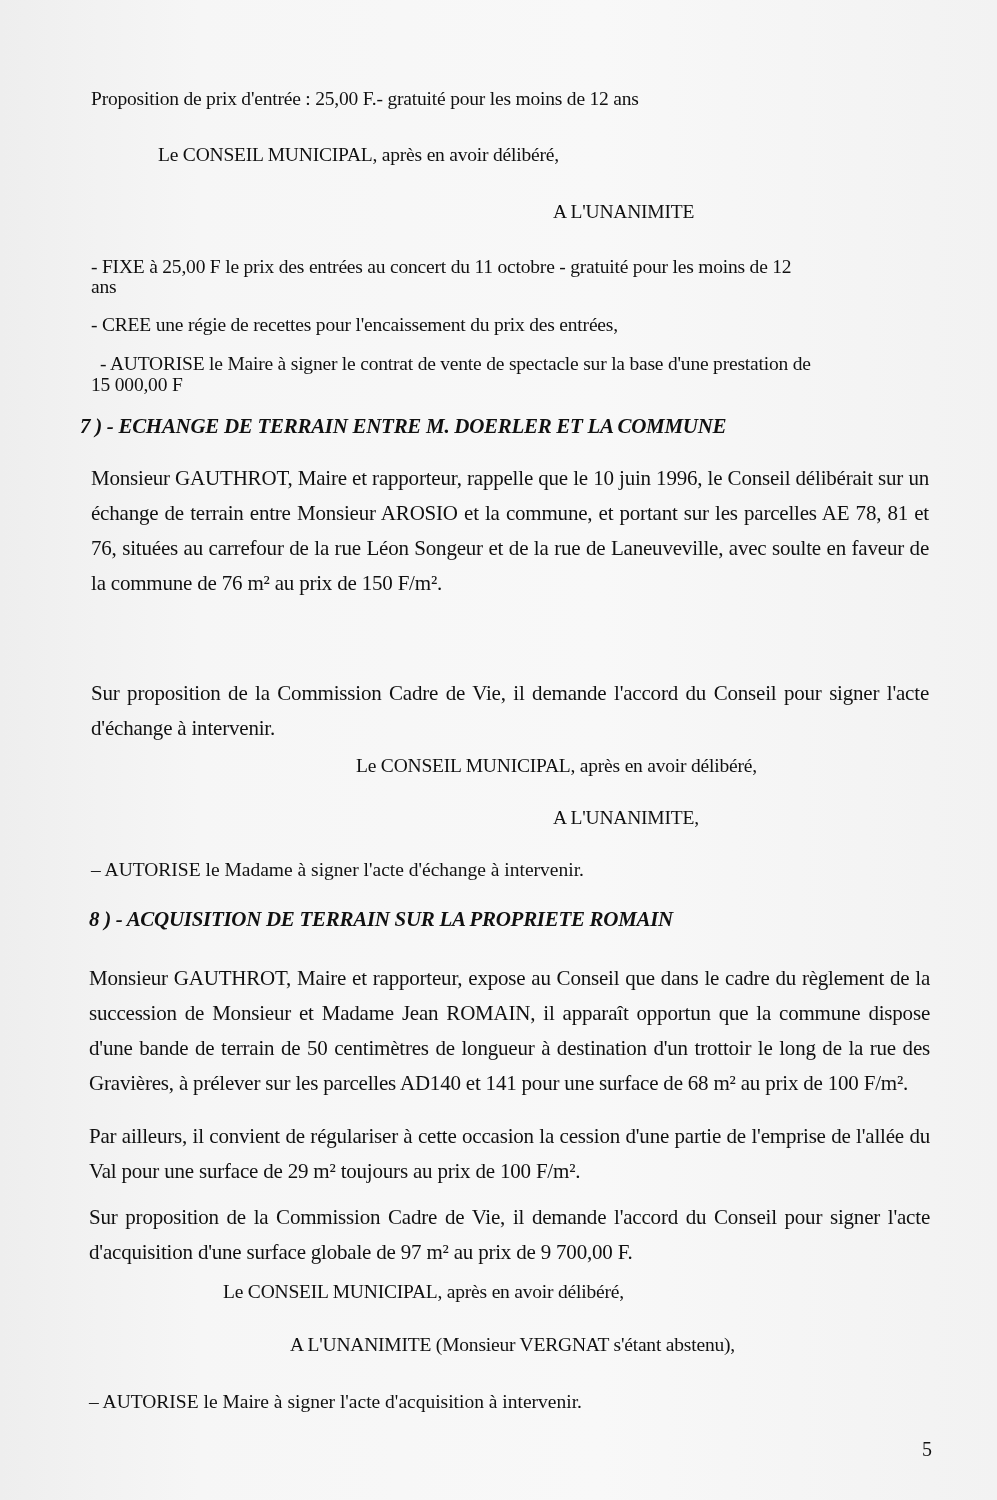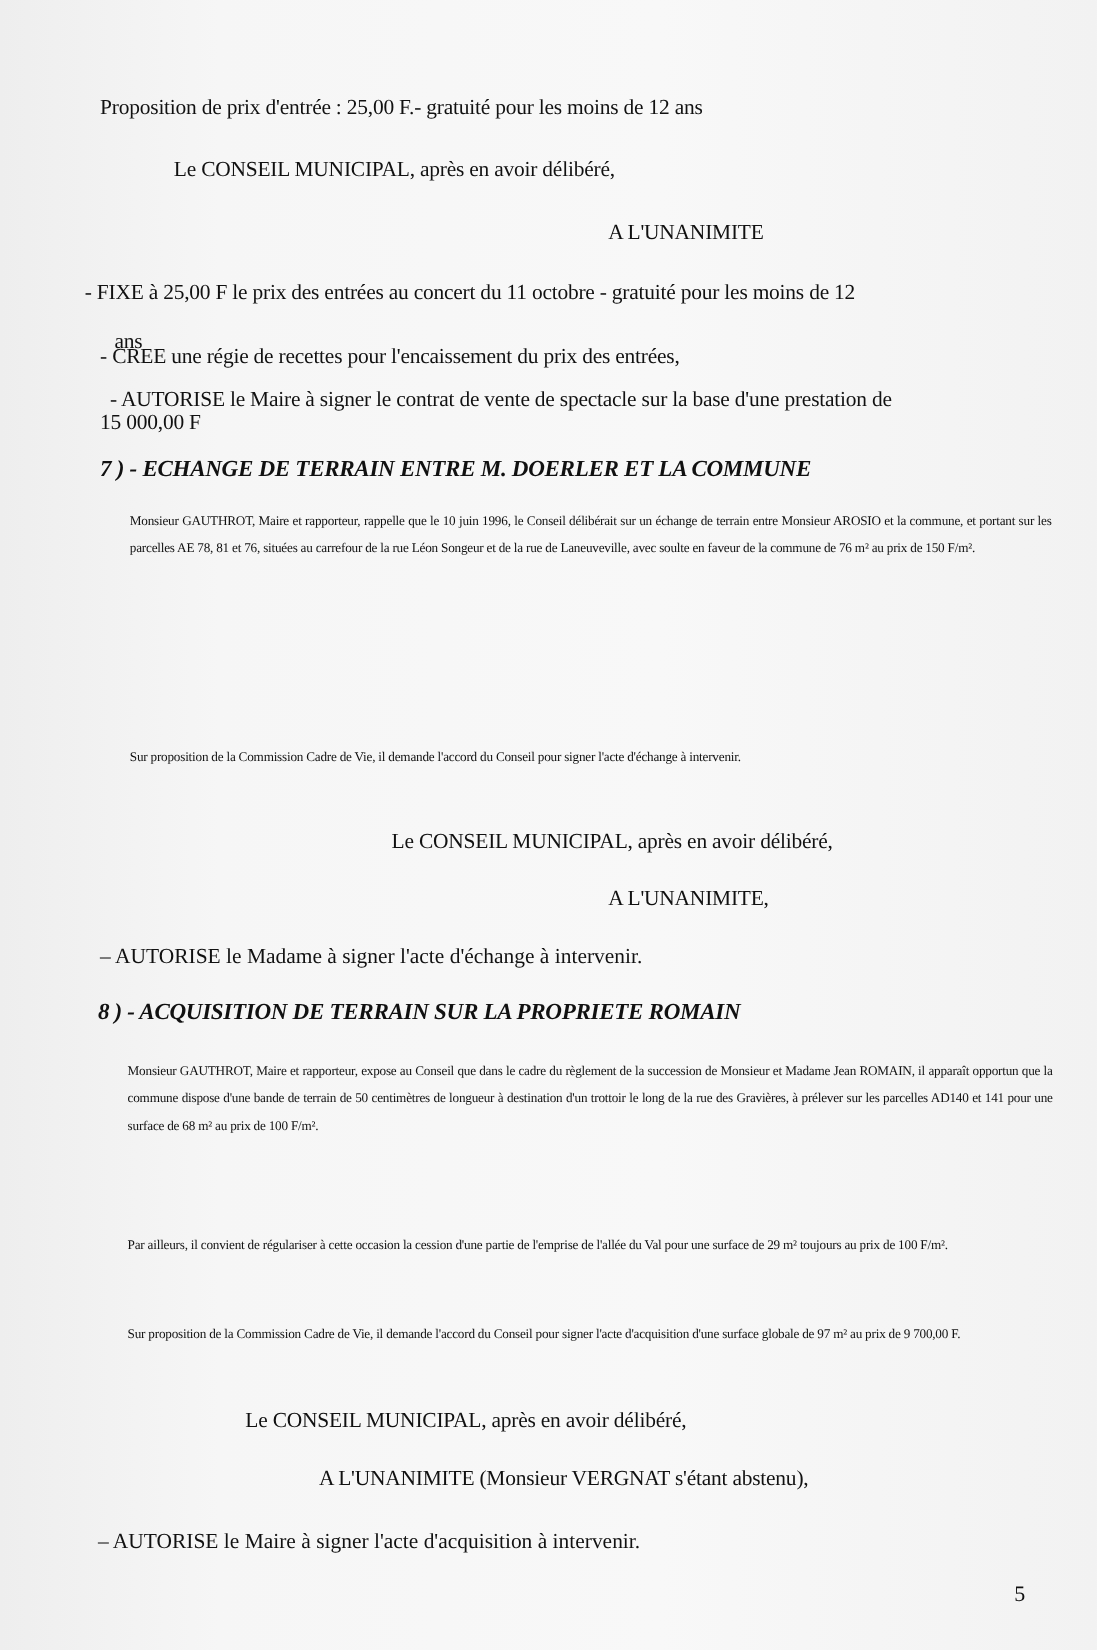--- a/index.html
+++ b/index.html
@@ -17,26 +17,25 @@
     }
     .line {
       position: absolute;
       font-size: 19.5px;
       line-height: 22px;
       white-space: nowrap;
       letter-spacing: -0.2px;
     }
     .just {
       position: absolute;
-      font-size: 12px;
-      line-height: 25px;
+      font-size: 21px;
+      line-height: 35px;
       text-align: justify;
       text-align-last: left;
       letter-spacing: -0.2px;
-      margin-left: 27px;
     }
     .heading {
       position: absolute;
       font-size: 21px;
       font-weight: bold;
       font-style: italic;
       white-space: nowrap;
       letter-spacing: -0.3px;
     }
     .dash-item { position: absolute; font-size: 19.5px; line-height: 22px; white-space: nowrap; }
@@ -44,27 +43,27 @@
   </style>
 </head>
 <body>
 
 <div class="page">
 
   <div class="line" style="left:91px; top:88px;">Proposition de prix d'entrée : 25,00 F.- gratuité pour les moins de 12 ans</div>
   <div class="line" style="left:158px; top:144px;">Le CONSEIL MUNICIPAL, après en avoir délibéré,</div>
   <div class="line" style="left:553px; top:201px;">A L'UNANIMITE</div>
 
-  <div class="line" style="left:77px; top:256px;">- FIXE à 25,00 F le prix des entrées au concert du 11 octobre - gratuité pour les moins de 12</div>
-  <div class="line" style="left:104px; top:276px;margin-top:24px;">ans</div>
+  <div class="line" style="left:91px; top:256px;">- FIXE à 25,00 F le prix des entrées au concert du 11 octobre - gratuité pour les moins de 12</div>
+  <div class="line" style="left:91px; top:276px;">ans</div>
   <div class="line" style="left:91px; top:314px;">- CREE une régie de recettes pour l'encaissement du prix des entrées,</div>
   <div class="line" style="left:100px; top:353px;">- AUTORISE le Maire à signer le contrat de vente de spectacle sur la base d'une prestation de</div>
   <div class="line" style="left:91px; top:374px;">15 000,00 F</div>
 
-  <div class="heading" style="left:91px; top:414px;">7 ) - ECHANGE DE TERRAIN ENTRE M. DOERLER ET LA COMMUNE</div>
+  <div class="heading" style="left:80px; top:414px;">7 ) - ECHANGE DE TERRAIN ENTRE M. DOERLER ET LA COMMUNE</div>
 
   <div class="just" style="left:91px; top:461px; width:838px;">Monsieur GAUTHROT, Maire et rapporteur, rappelle que le 10 juin 1996, le Conseil délibérait sur un échange de terrain entre Monsieur AROSIO et la commune, et portant sur les parcelles AE 78, 81 et 76, situées au carrefour de la rue Léon Songeur et de la rue de Laneuveville, avec soulte en faveur de la commune de 76 m² au prix de 150 F/m².</div>
   <div class="just" style="left:91px; top:676px; width:838px;">Sur proposition de la Commission Cadre de Vie, il demande l'accord du Conseil pour  signer l'acte d'échange à intervenir.</div>
 
   <div class="line" style="left:356px; top:755px;">Le CONSEIL MUNICIPAL, après en avoir délibéré,</div>
   <div class="line" style="left:553px; top:807px;">A L'UNANIMITE,</div>
   <div class="dash-item" style="left:91px; top:859px;">–  AUTORISE le Madame à signer l'acte d'échange à intervenir.</div>
 
   <div class="heading" style="left:89px; top:907px;">8 ) - ACQUISITION DE TERRAIN SUR LA PROPRIETE ROMAIN</div>
 

